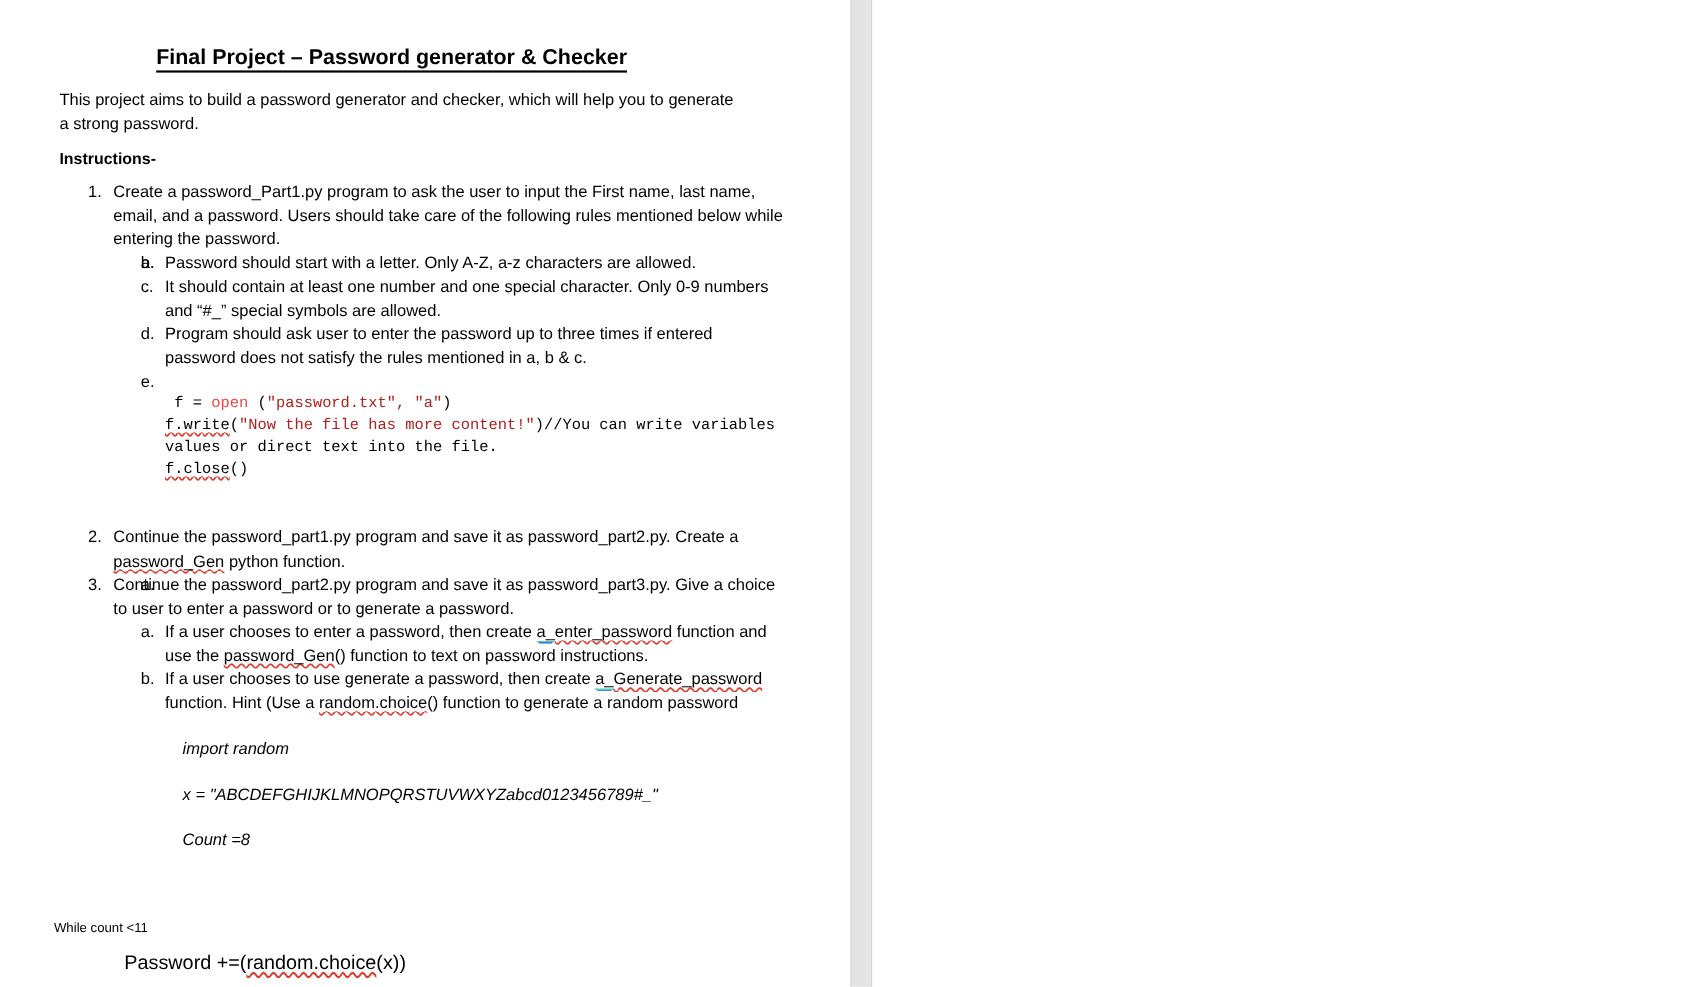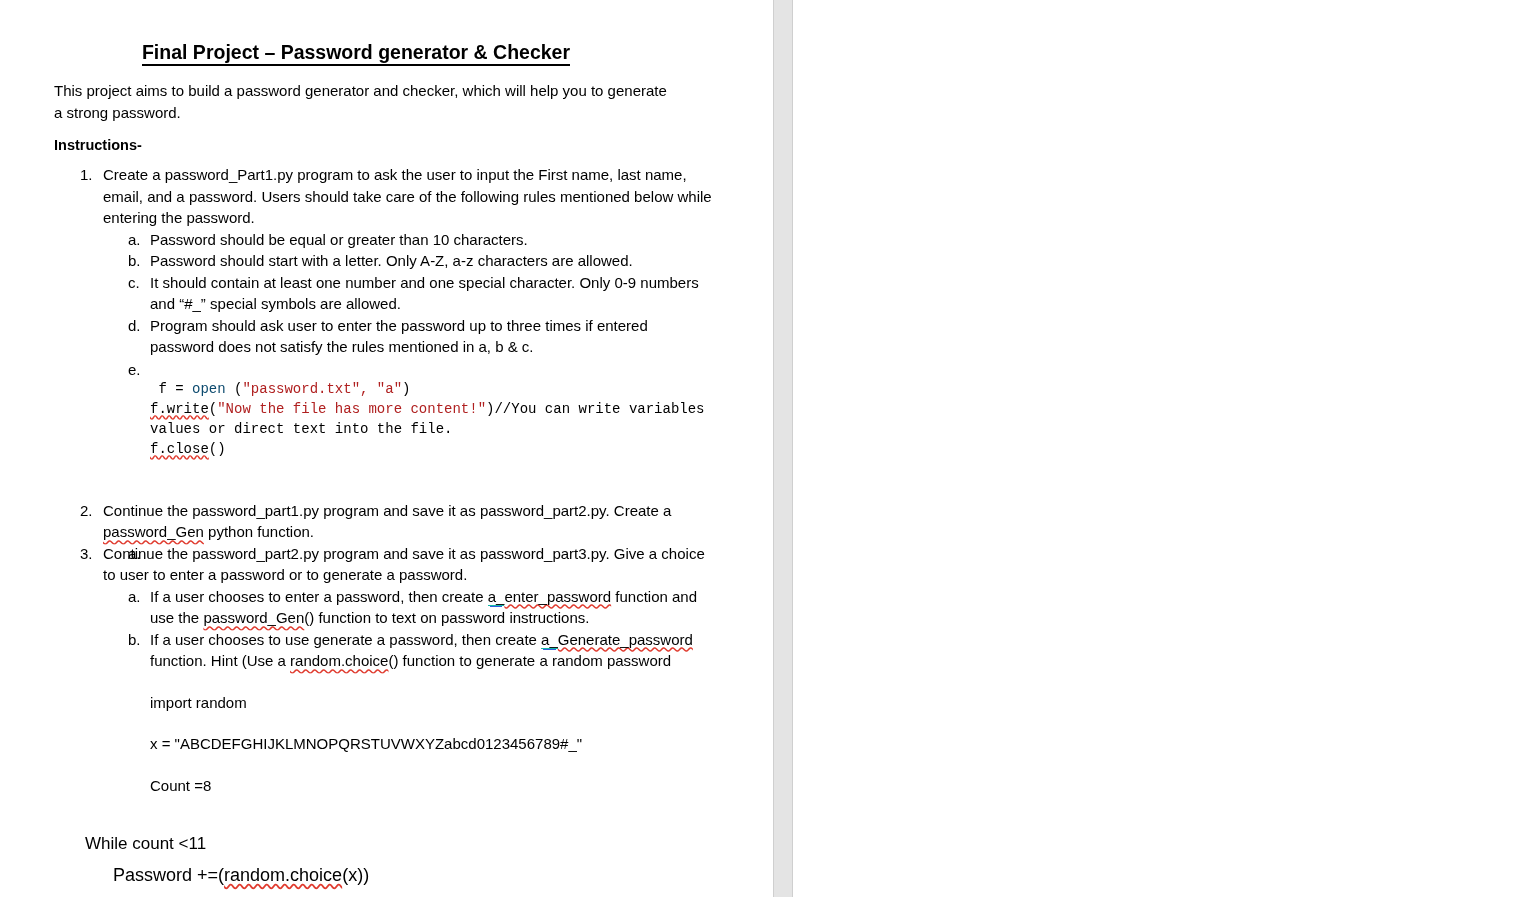--- a/index.html
+++ b/index.html
@@ -136,38 +136,38 @@
 
   
   .codeblock {
     font-family: "Liberation Mono", "DejaVu Sans Mono", monospace;
     font-size: 14px;
     line-height: 20px;
     white-space: pre-wrap;
     margin: 1px 0 0 0;
     color: #000000;
   }
-  .codeblock .kw  { color: #0c4a6e; }
+  .codeblock .kw  { color: #ef4444; }
   .codeblock .str { color: #b02020; }
 
   
   .pcode {
     font-size: 15px;
     line-height: 21.5px;
-    margin: 0;
+    margin: 16px;
+    font-style: italic;
   }
   .pcode.sp { margin-top: 20px; }
 
   .outdent-while {
     position: absolute;
     left: 49px;
     top: 833px;
-    font-size: 17px;
-    line-height: 21.5px;
-    margin-left: 36px;
+    font-size: 12px;
+    line-height: 21.5px;
   }
   .indent-pass {
     position: absolute;
     left: 113px;
     top: 865px;
     font-size: 18px;
     line-height: 21.5px;
   }
 
   
@@ -201,21 +201,20 @@
 
       <ol class="lvl1">
 
         <li>
           <span class="marker">1.</span>
           <span>Create a password_Part1.py program to ask the user to input the First name, last name, email, and a password. Users should take care of the following rules mentioned below while entering the password.</span>
 
           <ol class="lvl2">
             <li>
               <span class="marker">a.</span>
-              <span>Password should be equal or greater than 10 characters.</span>
             </li>
             <li>
               <span class="marker">b.</span>
               <span>Password should start with a letter. Only A-Z, a-z characters are allowed.</span>
             </li>
             <li>
               <span class="marker">c.</span>
               <span>It should contain at least one number and one special character. Only 0-9 numbers and “#_” special symbols are allowed.</span>
             </li>
             <li>

